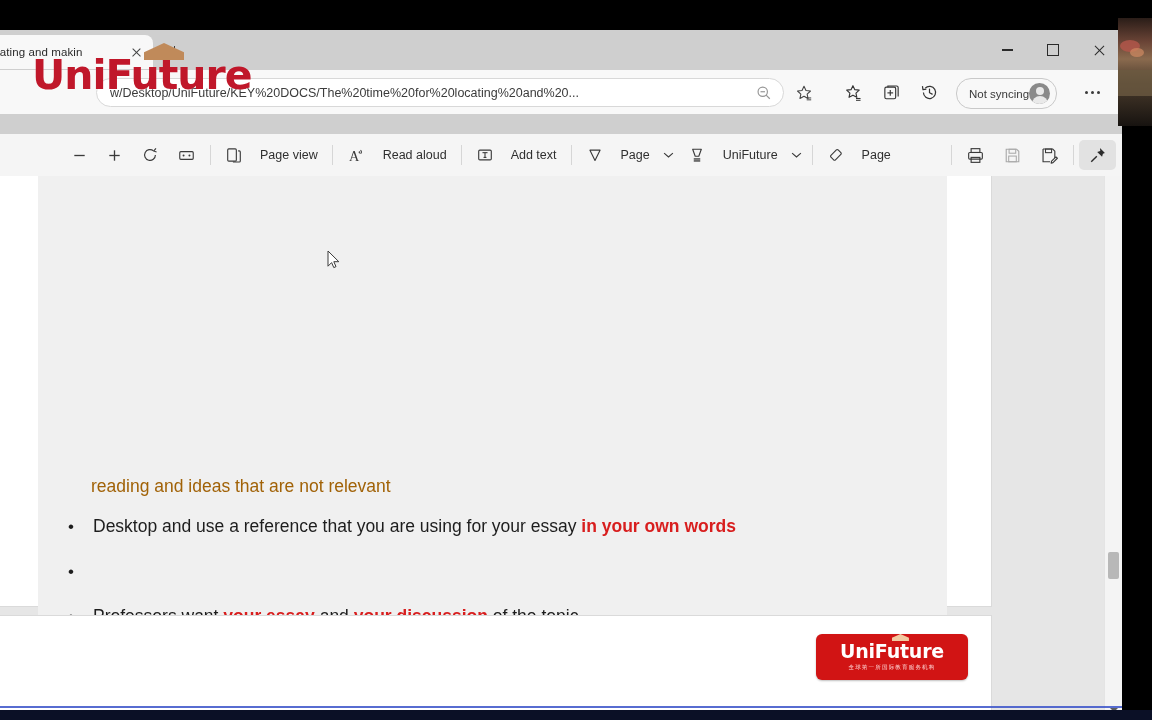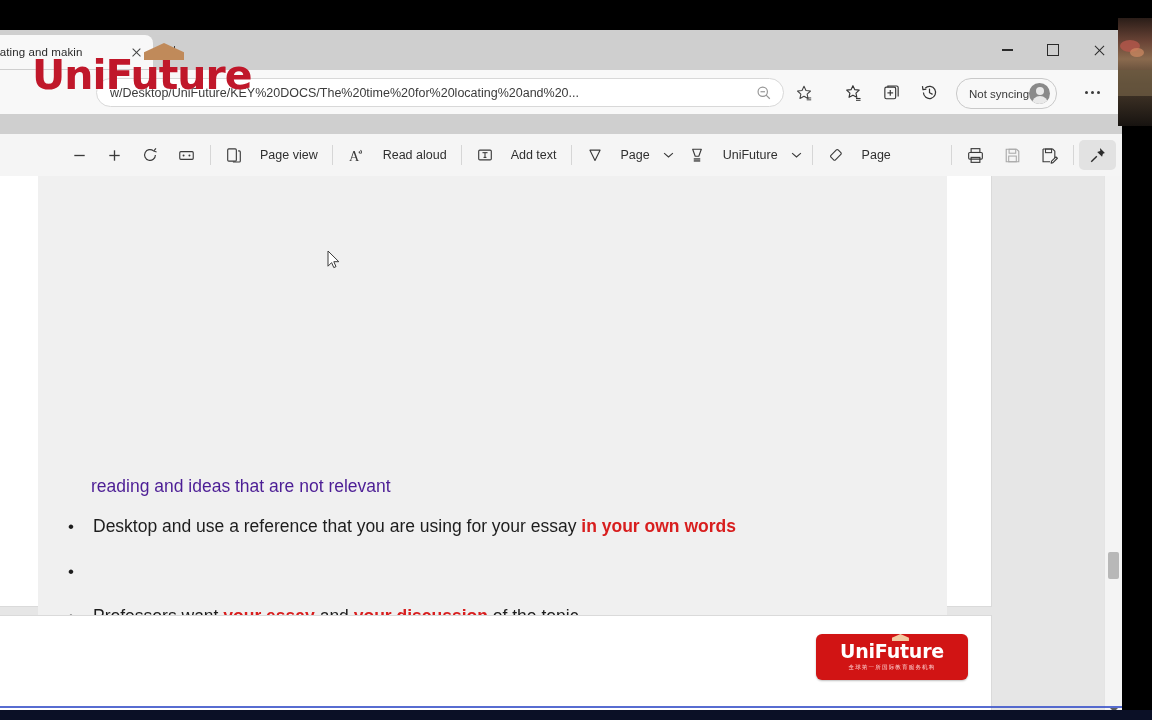--- a/index.html
+++ b/index.html
@@ -118,21 +118,21 @@
     position:absolute;left:38px;width:909px;background:#f0f0f0;
   }
   .p1-block{top:348px;height:548px;}
   .bullet{
     position:absolute;left:30px;right:20px;display:flex;gap:19px;align-items:flex-start;
     font-size:17.5px;color:#1d1d1d;line-height:1.25;
   }
   .bullet .dot{flex:0 0 6px;font-size:17px;line-height:1.25;color:#1d1d1d;}
   .red{color:#d81e1e;font-weight:600;}
   .cut-line{
-    position:absolute;left:53px;top:312px;font-size:17.5px;color:#4c1d95;
+    position:absolute;left:53px;top:312px;font-size:17.5px;color:#a16207;
   }
 
   
   .logo{
     position:absolute;left:816px;top:18px;width:152px;height:46px;
     background:#d11414;border-radius:6px;
     display:flex;flex-direction:column;align-items:center;justify-content:center;
     box-shadow:0 1px 2px rgba(0,0,0,.25);
   }
   .logo-main{

